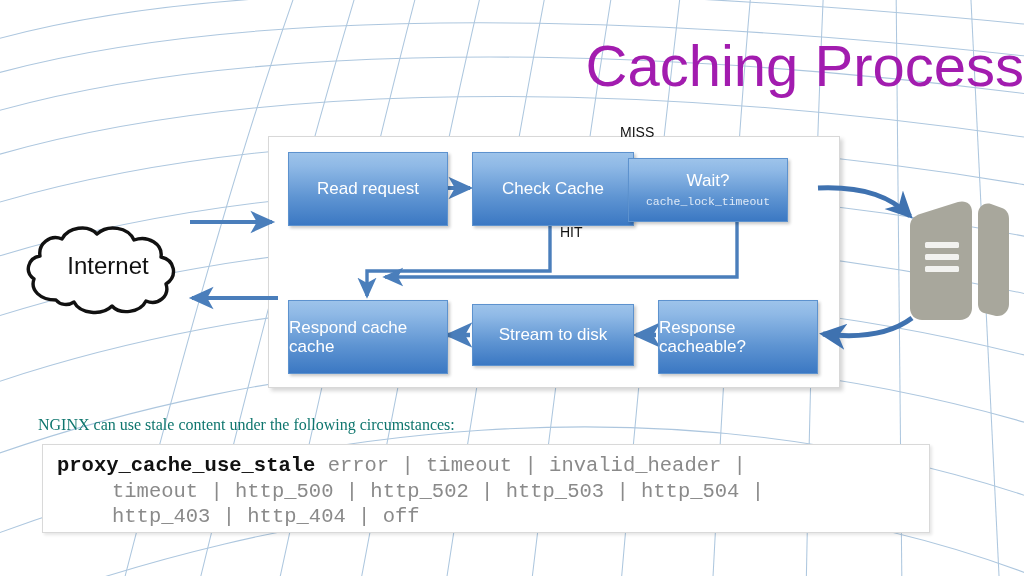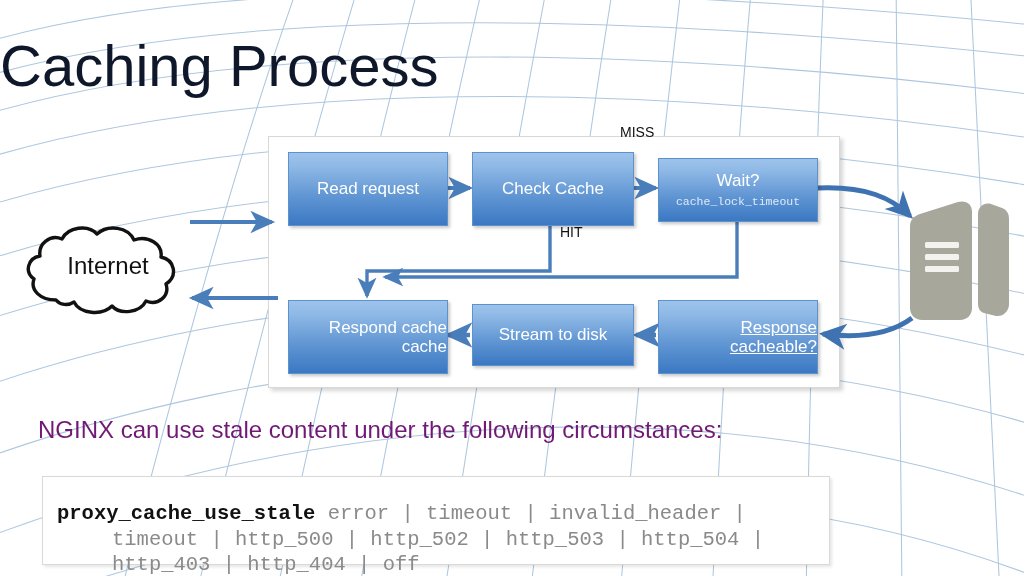--- a/index.html
+++ b/index.html
@@ -9,41 +9,41 @@
     font-family:"Liberation Sans", sans-serif;
     -webkit-font-smoothing:antialiased;
   }
   #stage{position:absolute;left:0;top:0;width:1024px;height:576px;}
 
   
   #bgmesh{position:absolute;left:0;top:0;width:1024px;height:576px;pointer-events:none;}
 
   
   .title{
-    position:absolute;left:0;top:32px;width:1024px;text-align:left;
-    font-size:58px;font-weight:400;color:#0f172a;letter-spacing:0px;
+    position:absolute;left:0;top:32px;width:1024px;text-align:right;
+    font-size:58px;font-weight:400;color:#a21caf;letter-spacing:0px;
     font-family:"Liberation Sans", sans-serif;
   }
 
   
   .panel{
     position:absolute;left:268px;top:136px;width:570px;height:250px;
     background:#ffffff;border:1px solid #d8d8d8;
     box-shadow:3px 3px 4px rgba(0,0,0,0.16);
   }
 
   
   .pbox{
     position:absolute;
     background:linear-gradient(to bottom,#9dc3ea 0%,#8fb9e6 18%,#5e94d2 62%,#3b78c3 100%);
     border:1px solid #5d92ce;
     box-shadow:2px 2px 3px rgba(0,0,0,0.22);
     color:#ffffff;
     display:flex;flex-direction:column;align-items:center;justify-content:center;
-    text-align:right;line-height:1.12;
+    text-align:left;line-height:1.12;
     font-size:17px;font-weight:400;
     font-family:"Liberation Sans", sans-serif;
   }
   .pbox .sub{
     font-family:"Liberation Mono", monospace;
     font-size:11.5px;color:#dfeaf7;margin-top:6px;letter-spacing:0px;
   }
 
   
   .edgelabel{
@@ -56,31 +56,31 @@
   .cloudlabel{
     position:absolute;left:18px;top:252px;width:180px;text-align:center;
     font-size:24px;color:#111;font-family:"Liberation Sans", sans-serif;
   }
 
   
   .serverwrap{position:absolute;left:896px;top:196px;width:120px;height:128px;}
 
   
   .caption{
-    position:absolute;left:38px;top:416px;font-size:24px;color:#701a75;
-    font-family:Liberation Sans, sans-serif;white-space:nowrap;
+    position:absolute;left:38px;top:416px;font-size:16px;color:#0f766e;
+    font-family:Liberation Serif, serif;white-space:nowrap;
   }
 
   
   .codeblock{
-    position:absolute;left:42px;top:476px;width:788px;height:89px;
+    position:absolute;left:42px;top:444px;width:888px;height:89px;
     background:#ffffff;border:1px solid #d9d9d9;
     box-shadow:2px 2px 3px rgba(0,0,0,0.10);
     box-sizing:border-box;
-    padding:24px 0 0 14px;
+    padding:8px 0 0 14px;
   }
   .codeline{
     font-family:"Liberation Mono", monospace;
     font-size:20.5px;line-height:25.5px;color:#8a8a8a;white-space:pre;
   }
   .codeline .dir{color:#111111;font-weight:bold;}
   .codeline.indent{padding-left:55px;}
 </style>
 </head>
 <body>
@@ -153,34 +153,34 @@
   </svg>
 
   <div class="pbox" style="left:288px;top:152px;width:158px;height:72px;">
     <span>Read request</span>
   </div>
 
   <div class="pbox" style="left:472px;top:152px;width:160px;height:72px;">
     <span>Check Cache</span>
   </div>
 
-  <div class="pbox" style="left:658px;top:158px;width:158px;height:62px;">
+  <div class="pbox" style="left:628px;top:158px;width:158px;height:62px;">
     <span>Wait?</span>
     <span class="sub">cache_lock_timeout</span>
   </div>
 
   <div class="pbox" style="left:288px;top:300px;width:158px;height:72px;">
     <span>Respond cache cache</span>
   </div>
 
   <div class="pbox" style="left:472px;top:304px;width:160px;height:60px;">
     <span>Stream to disk</span>
   </div>
 
-  <div class="pbox" style="left:658px;top:300px;width:158px;height:72px;text-decoration:underline;">
+  <div class="pbox" style="left:658px;top:300px;width:158px;height:72px;">
     <span>Response cacheable?</span>
   </div>
 
   <div class="edgelabel" style="left:620px;top:124px;">MISS</div>
   <div class="edgelabel" style="left:560px;top:224px;">HIT</div>
 
   <div class="cloudwrap">
     <svg viewBox="0 0 180 96" width="180" height="96">
       <path d="M38 78
                C 22 78, 12 68, 16 57

